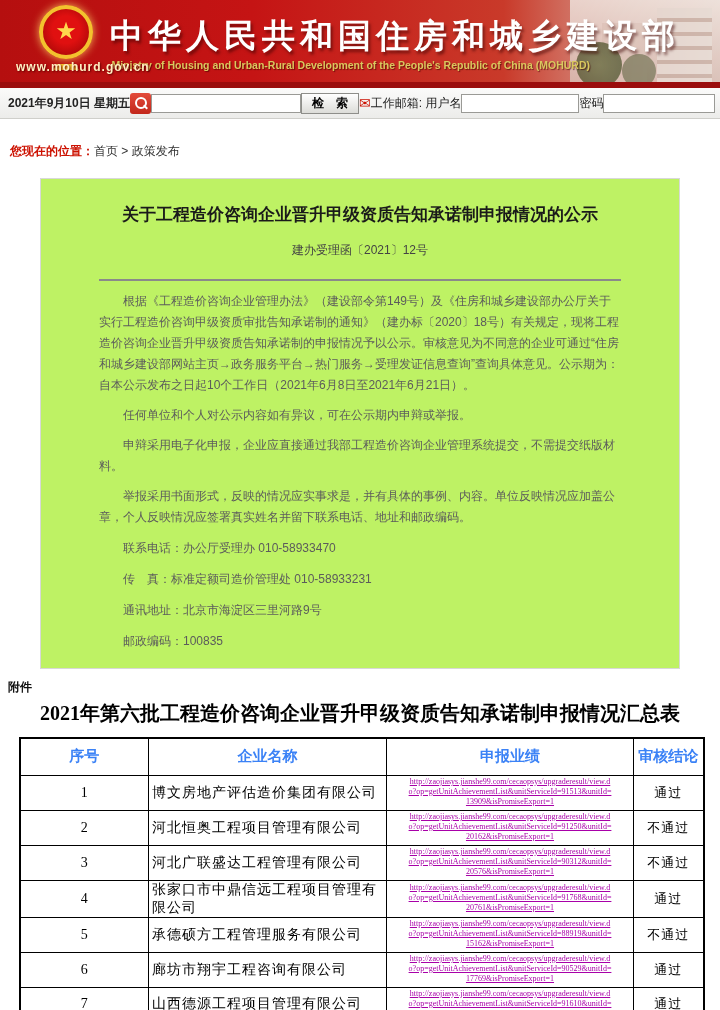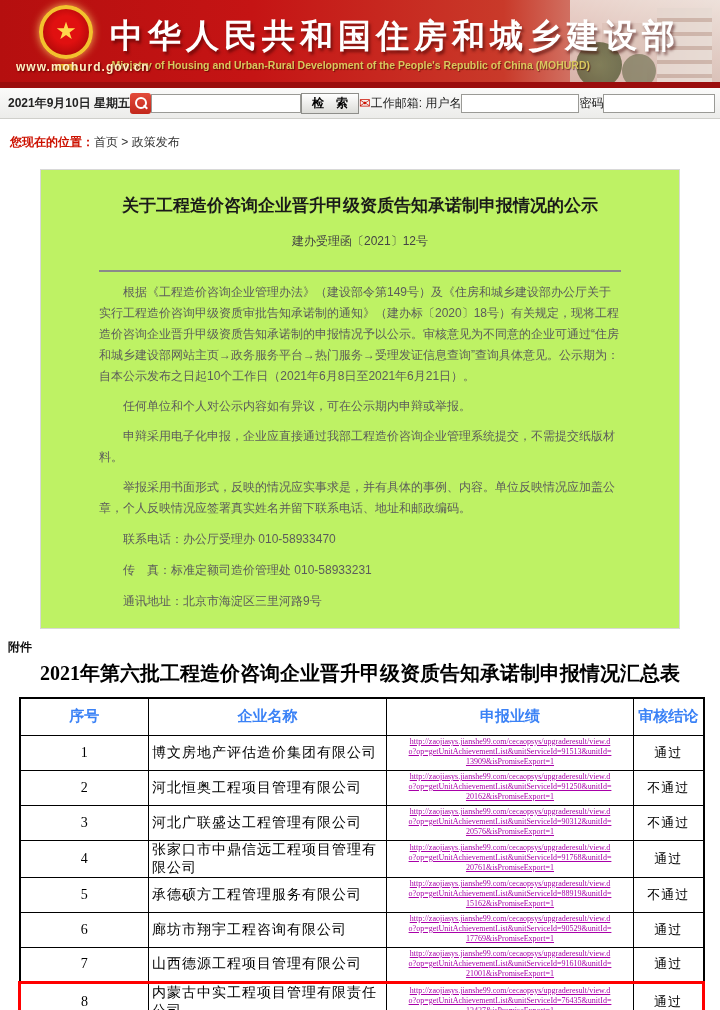--- a/index.html
+++ b/index.html
@@ -27,21 +27,21 @@
   .mag-btn::after { content:""; position:absolute; left:13px; top:13px; width:5px; height:2px; background:#fff; transform:rotate(45deg); }
   .tb-input { height:19px; border:1px solid #9a9a96; background:#fff; font-size:11px; padding:0 4px; }
   .inp-search { width:150px; }
   .inp-user { width:118px; }
   .inp-pass { width:112px; }
   .tb-btn { height:21px; border:1px solid #8e8e8a; background:linear-gradient(180deg,#ffffff,#dcdcd8); font-size:12px; font-weight:bold; padding:0 10px; white-space:nowrap; cursor:pointer; font-family:Liberation Mono, monospace; }
   .env-icon { color:#cc1100; font-size:14px; line-height:14px; }
   .tb-label { white-space:nowrap; }
 
   
-  .breadcrumb { padding:15px 10px 6px; font-size:12px; color:#333; background:#fff; }
+  .breadcrumb { padding:24px 10px 6px; font-size:12px; color:#333; background:#fff; }
   .breadcrumb .crumb-label { color:#cc1100; font-weight:bold; }
 
   
   .doc-box { margin:12px 40px 0; border:1px solid #d8d8d8; background:#bef264; padding:16px 58px 16px; }
   .doc-title { text-align:center; font-size:17px; font-weight:bold; color:#1a1a1a; margin-top:8px; }
   .doc-number { text-align:center; font-size:12px; color:#444; margin-top:16px; }
   .doc-hr { border:none; border-top:2px solid #8a8a8a; width:100%; margin:20px auto 10px; }
   .doc-body p { font-size:12px; color:#5c5c5c; line-height:21px; text-indent:2em; margin-top:9px; }
   .doc-body p.contact { margin-top:10px; }
 
@@ -106,20 +106,21 @@
   <div class="doc-number">建办受理函〔2021〕12号</div>
   <hr class="doc-hr">
   <div class="doc-body">
     <p>根据《工程造价咨询企业管理办法》（建设部令第149号）及《住房和城乡建设部办公厅关于实行工程造价咨询甲级资质审批告知承诺制的通知》（建办标〔2020〕18号）有关规定，现将工程造价咨询企业晋升甲级资质告知承诺制的申报情况予以公示。审核意见为不同意的企业可通过“住房和城乡建设部网站主页→政务服务平台→热门服务→受理发证信息查询”查询具体意见。公示期为：自本公示发布之日起10个工作日（2021年6月8日至2021年6月21日）。</p>
     <p>任何单位和个人对公示内容如有异议，可在公示期内申辩或举报。</p>
     <p>申辩采用电子化申报，企业应直接通过我部工程造价咨询企业管理系统提交，不需提交纸版材料。</p>
     <p>举报采用书面形式，反映的情况应实事求是，并有具体的事例、内容。单位反映情况应加盖公章，个人反映情况应签署真实姓名并留下联系电话、地址和邮政编码。</p>
     <p class="contact">联系电话：办公厅受理办 010-58933470</p>
     <p class="contact">传　真：标准定额司造价管理处 010-58933231</p>
     <p class="contact">通讯地址：北京市海淀区三里河路9号</p>
+    <p class="contact">邮政编码：100835</p>
   </div>
 </div>
 
 <div class="attachment-label">附件</div>
 <div class="table-title">2021年第六批工程造价咨询企业晋升甲级资质告知承诺制申报情况汇总表</div>
 
 <table class="results">
   <thead>
     <tr>
       <th class="h-no">序号</th>

